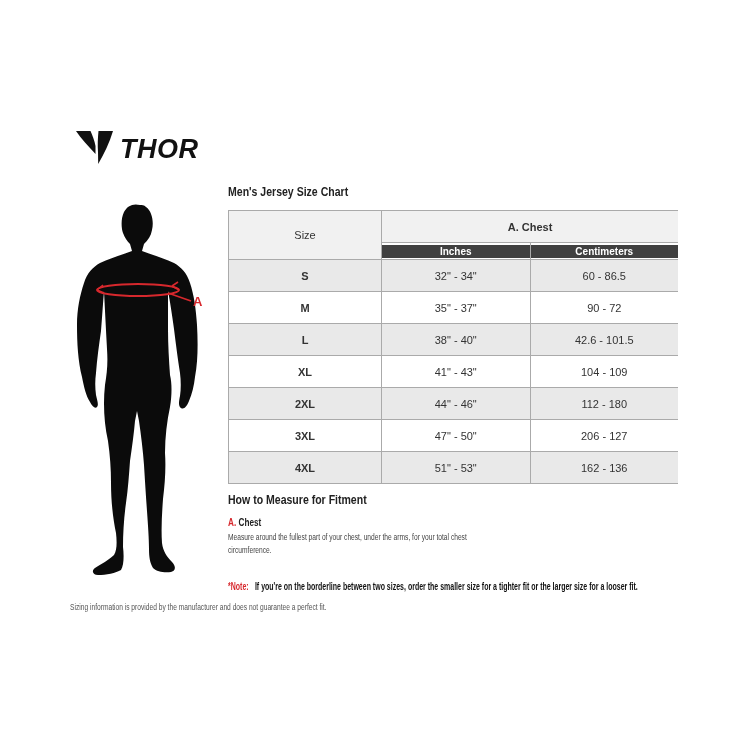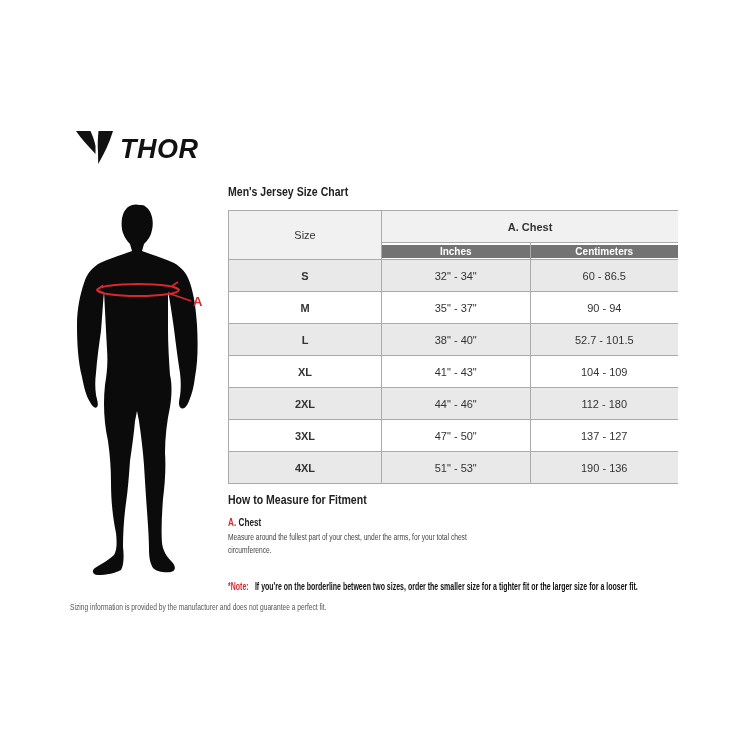--- a/index.html
+++ b/index.html
@@ -16,21 +16,21 @@
 
   .title{position:absolute;left:228px;top:184px;font-size:13.5px;font-weight:bold;color:#222;}
 
   table.sizes{position:absolute;left:228px;top:210px;width:451px;border-collapse:collapse;
               table-layout:fixed;}
   table.sizes td,table.sizes th{border:1px solid #aaaaaa;text-align:center;vertical-align:middle;
               padding:0;font-size:11px;color:#333;}
   th.size-col{width:152px;background:#f1f1f1;font-size:12px;font-weight:normal;color:#222;}
   th.chest-col{height:31px;background:#f1f1f1;font-size:12px;font-weight:bold;color:#222;}
   td.sub{height:16px;background:#ffffff;padding:1px 2px;}
-  td.sub .bar{background:#737373;color:#ffffff;font-weight:bold;font-size:10px;line-height:13px;}
+  td.sub .bar{background:#404040;color:#ffffff;font-weight:bold;font-size:10px;line-height:13px;}
   tr.data td{height:31px;}
   tr.alt td{background:#e9e9e9;}
   td.size-name{font-weight:bold;color:#222;}
 
   .h2{position:absolute;left:228px;top:492px;font-size:13.5px;font-weight:bold;color:#222;}
   .measure-label{position:absolute;left:228px;top:516px;font-size:10.5px;font-weight:bold;color:#222;}
   .measure-label .red{color:#d7282d;}
   .desc{position:absolute;left:228px;top:530px;width:345px;font-size:9.5px;line-height:13px;color:#444;
         transform:scaleX(0.70);transform-origin:0 0;}
   .note{position:absolute;left:228px;top:581px;font-size:10px;font-weight:bold;color:#111;}
@@ -143,46 +143,46 @@
       </td>
     </tr>
     <tr class="data alt">
       <td class="size-name">S</td>
       <td>32" - 34"</td>
       <td>60 - 86.5</td>
     </tr>
     <tr class="data">
       <td class="size-name">M</td>
       <td>35" - 37"</td>
-      <td>90 - 94</td>
+      <td>90 - 72</td>
     </tr>
     <tr class="data alt">
       <td class="size-name">L</td>
       <td>38" - 40"</td>
-      <td>52.7 - 101.5</td>
+      <td>42.6 - 101.5</td>
     </tr>
     <tr class="data">
       <td class="size-name">XL</td>
       <td>41" - 43"</td>
       <td>104 - 109</td>
     </tr>
     <tr class="data alt">
       <td class="size-name">2XL</td>
       <td>44" - 46"</td>
       <td>112 - 180</td>
     </tr>
     <tr class="data">
       <td class="size-name">3XL</td>
       <td>47" - 50"</td>
-      <td>137 - 127</td>
+      <td>206 - 127</td>
     </tr>
     <tr class="data alt">
       <td class="size-name">4XL</td>
       <td>51" - 53"</td>
-      <td>190 - 136</td>
+      <td>162 - 136</td>
     </tr>
   </tbody>
     </table>
 
   <div class="h2">
     <span class="c78">How to Measure for Fitment</span>
   </div>
   <div class="measure-label">
     <span class="c78"><span class="red">A.</span>
     <span>Chest</span></span>

